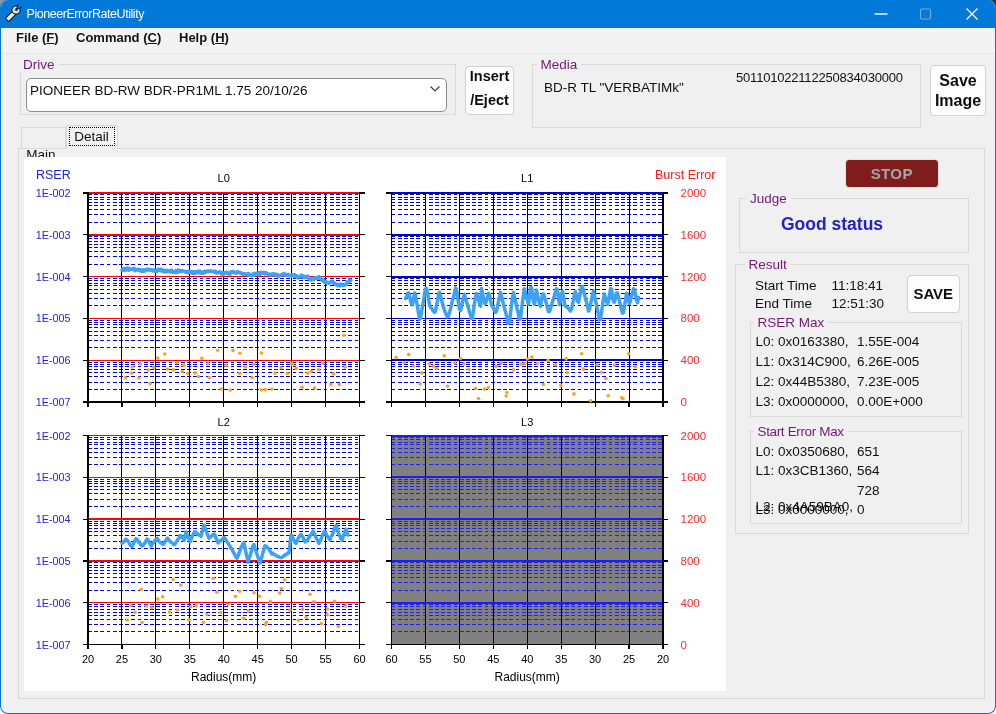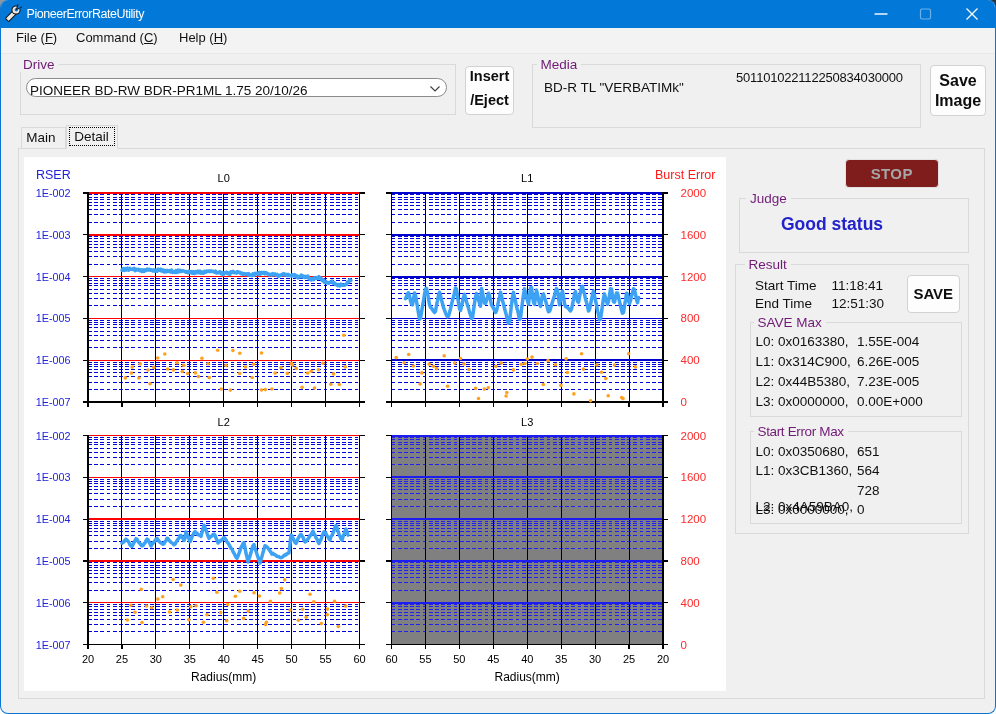--- a/index.html
+++ b/index.html
@@ -4,21 +4,21 @@
 <style>
 * { margin:0; padding:0; box-sizing:border-box; }
 html,body { width:996px; height:714px; background:#ffffff; font-family:"Liberation Sans", sans-serif; }
 #corner-tl { position:absolute; left:0; top:0; width:9px; height:9px; background:#8a98a3; z-index:0; }
 #corner-tr { position:absolute; right:0; top:0; width:10px; height:10px; background:#273442; z-index:0; }
 #win { position:absolute; left:0; top:0; width:996px; height:714px; border-radius:8px;
   overflow:hidden; background:#f0f0f0; border:1.5px solid #0b76d1; border-top:none; z-index:1; }
 #titlebar { position:absolute; left:-1.5px; top:0; width:996px; height:28px; background:#0279d8;text-align:center; }
 #title-text { position:absolute; left:27px; top:7px; color:#fff; font-size:12.5px; letter-spacing:-0.45px; }
 .wbtn { position:absolute; top:0; height:28px; width:44px; }
-#menubar { position:absolute; left:0; top:28px; width:993px; height:26px; background:#f3f3f3; border-bottom:1px solid #e8e8e8; font-size:13px; color:#121212; }
+#menubar { position:absolute; left:0; top:28px; width:993px; height:26px; background:#f3f3f3; border-bottom:1px solid #e8e8e8; font-size:13px; color:#121212;font-weight:bold; }
 .menu-item { position:absolute; top:2px; }
 .gbox { position:absolute; border:1px solid #d9d9d9; }
 .glabel { position:absolute; top:-8px; background:#f0f0f0; padding:0 4px; font-size:13.5px; color:#701a75; white-space:nowrap; }
 .btn { position:absolute; background:#fdfdfd; border:1px solid #d2d2d2; border-radius:4px;
   display:flex; align-items:center; justify-content:center; text-align:center;
   font-weight:bold; color:#0d0d0d; }
 .t { position:absolute; white-space:nowrap; color:#101010; }
 </style>
 </head>
 <body>
@@ -47,37 +47,37 @@
   </div>
   <div id="menubar">
     <span class="menu-item" style="left:15px">File (<u>F</u>)</span>
     <span class="menu-item" style="left:75px">Command (<u>C</u>)</span>
     <span class="menu-item" style="left:178px">Help (<u>H</u>)</span>
   </div>
 
   <div class="gbox" style="left:19px;top:64px;width:436px;height:51px">
     <span class="glabel" style="left:-2px">Drive</span>
   </div>
-  <div style="position:absolute;left:25px;top:78px;width:421px;height:19px;background:#fff;border:1px solid #8c8c8c;border-radius:11px">
+  <div style="position:absolute;left:25px;top:78px;width:421px;height:34px;background:#fff;border:1px solid #8c8c8c;border-radius:5px">
     <span style="position:absolute;left:3px;top:3.5px;font-size:13.5px;color:#101010;white-space:nowrap">PIONEER BD-RW BDR-PR1ML 1.75 20/10/26</span>
     <svg style="position:absolute;right:5px;top:6px" width="12" height="8">
         <path d="M1.5 1.5 L6 6 L10.5 1.5" fill="none" stroke="#404040" stroke-width="1.2"></path>
       </svg>
   </div>
   <div class="btn" style="left:464px;top:66px;width:49px;height:49px;font-size:14.5px;line-height:24px;padding-bottom:5px">Insert<br>/Eject</div>
 
   <div class="gbox" style="left:531px;top:64px;width:389px;height:64px">
     <span class="glabel" style="left:3.5px">Media</span>
     <span class="t" style="left:11px;top:15px;font-size:13.5px">BD-R TL "VERBATIMk"</span>
     <span class="t" style="left:203px;top:5px;font-size:13px;letter-spacing:-0.2px">501101022112250834030000</span>
   </div>
   <div class="btn" style="left:929px;top:65px;width:56px;height:51px;font-size:16px;line-height:19.5px">Save<br>Image</div>
 
   <div style="position:absolute;left:17px;top:148px;width:967px;height:551px;background:#f0f0f0;border:1px solid #d9d9d9"></div>
-  <div style="position:absolute;left:19.5px;top:127px;width:45px;height:21px;background:#f0f0f0;border:1px solid #d9d9d9;border-bottom:none;text-align:center;font-size:13.5px;color:#101010;padding-top:2px;text-indent:-4px">Main</div>
+  <div style="position:absolute;left:19.5px;top:127px;width:45px;height:21px;background:#f0f0f0;border:1px solid #d9d9d9;border-bottom:none;text-align:center;font-size:13.5px;color:#101010;padding-top:19px;text-indent:-4px">Main</div>
   <div style="position:absolute;left:64.5px;top:124.5px;width:52px;height:24.5px;background:#f0f0f0;border:1px solid #d9d9d9;border-bottom:1px solid #f0f0f0;text-align:center;font-size:13.5px;color:#101010;padding-top:3px;z-index:3">Detail</div>
   <div style="position:absolute;left:67.5px;top:126.5px;width:46px;height:19px;border:1px dotted #000;z-index:4"></div>
 
   <svg width="702" height="534" viewBox="23 156.5 702 534" style="position:absolute;left:23px;top:156.5px;" font-family="Liberation Sans, sans-serif">
 <rect x="23" y="156.5" width="702" height="534" fill="#ffffff"></rect>
 <g stroke="#0000dd" stroke-width="1" stroke-dasharray="3.8 2.4" shape-rendering="crispEdges">
 <line x1="87.0" y1="194.4" x2="358.5" y2="194.4"></line>
 <line x1="87.0" y1="196.6" x2="358.5" y2="196.6"></line>
 <line x1="87.0" y1="199.0" x2="358.5" y2="199.0"></line>
 <line x1="87.0" y1="201.8" x2="358.5" y2="201.8"></line>
@@ -632,21 +632,21 @@
 
   <div class="gbox" style="left:733.5px;top:263.5px;width:234px;height:270px">
     <span class="glabel" style="left:9px">Result</span>
     <span class="t" style="left:19.5px;top:13.5px;font-size:13.5px">Start Time</span>
     <span class="t" style="left:96px;top:13.5px;font-size:13.5px">11:18:41</span>
     <span class="t" style="left:19.5px;top:31px;font-size:13.5px">End Time</span>
     <span class="t" style="left:96px;top:31px;font-size:13.5px">12:51:30</span>
     <div class="btn" style="left:171px;top:10px;width:53.5px;height:38px;font-size:15px">SAVE</div>
 
     <div class="gbox" style="left:14px;top:57px;width:212px;height:95px">
-      <span class="glabel" style="left:3px">SAVE Max</span>
+      <span class="glabel" style="left:3px">RSER Max</span>
       <span class="t" style="left:5px;top:11px;font-size:13.5px">L0: 0x0163380,</span>
         <span class="t" style="left:106.5px;top:11px;font-size:13.5px">1.55E-004</span>
       <span class="t" style="left:5px;top:31px;font-size:13.5px">L1: 0x314C900,</span>
         <span class="t" style="left:106.5px;top:31px;font-size:13.5px">6.26E-005</span>
       <span class="t" style="left:5px;top:51px;font-size:13.5px">L2: 0x44B5380,</span>
         <span class="t" style="left:106.5px;top:51px;font-size:13.5px">7.23E-005</span>
       <span class="t" style="left:5px;top:71px;font-size:13.5px">L3: 0x0000000,</span>
         <span class="t" style="left:106.5px;top:71px;font-size:13.5px">0.00E+000</span>
     </div>
 

